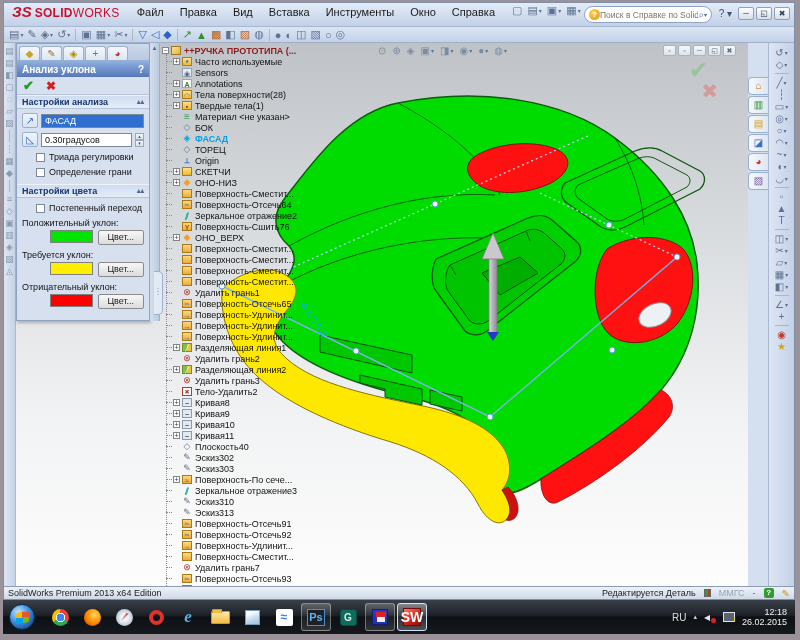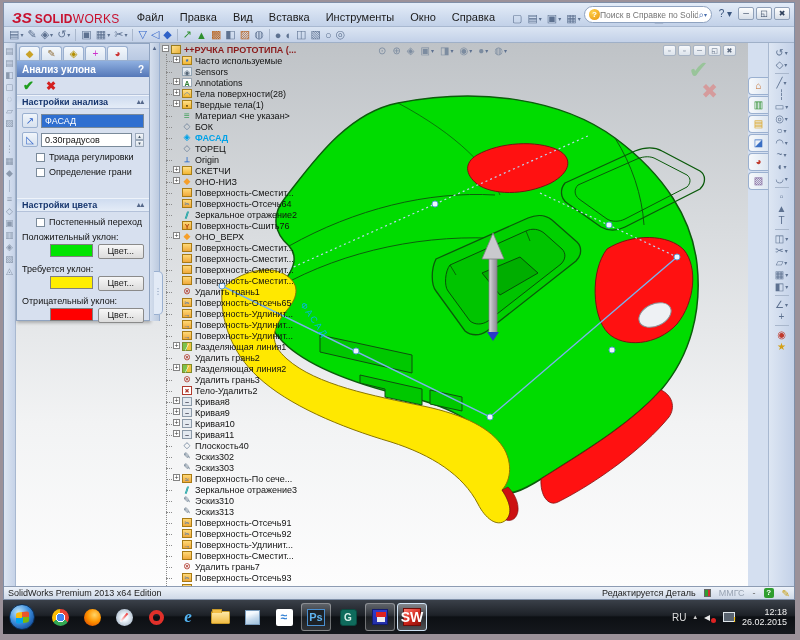--- a/index.html
+++ b/index.html
@@ -1,21 +1,21 @@
 <!DOCTYPE html>
 <html><head>
 <meta charset="utf-8">
 <style>
   * { margin:0; padding:0; box-sizing:border-box; }
   html,body { width:800px; height:640px; overflow:hidden; font-family:"Liberation Sans", sans-serif; }
   #screen { position:relative; width:800px; height:640px; background:#9b9199; }
   #app { position:absolute; left:3px; top:2px; width:792px; height:598px; background:#d4dff0; border:1px solid #7f8fa8; display:flex; flex-direction:column; }
 
   
-  .titlebar { position:relative; height:24px; flex:0 0 24px; background:linear-gradient(#e3ecf8,#c2d1e8); display:flex; align-items:flex-end; border-bottom:1px solid #a8b8d0; }
+  .titlebar { position:relative; height:24px; flex:0 0 24px; background:linear-gradient(#e3ecf8,#c2d1e8); display:flex; align-items:flex-start; border-bottom:1px solid #a8b8d0; }
   .logo { display:flex; align-items:baseline; padding:0 10px 0 8px; color:#c8102e; white-space:nowrap; }
   .logo .lg1 { font-weight:bold; font-style:italic; font-size:15px; margin-right:3px; }
   .logo .lg2 { font-weight:bold; font-size:12px; letter-spacing:.3px; }
   .logo .lg3 { font-weight:normal; font-size:12px; letter-spacing:.3px; }
   .menus { display:flex; gap:2px; }
   .menu-item { font-size:11px; color:#1a1a1a; padding:3px 7px; border-radius:2px; cursor:default; }
   .quickbar { display:flex; align-items:center; gap:1px; margin-left:8px; }
   .qicon { display:flex; align-items:center; color:#5d7190; font-size:11px; padding:1px 2px; border-radius:2px; }
   .qicon .car { font-size:6px; color:#5d7190; margin-left:1px; }
   .sep { width:1px; height:12px; background:#a9b7cc; margin:0 3px; display:inline-block; }
@@ -45,21 +45,21 @@
   
   .docbtns { position:absolute; right:12px; top:2px; display:flex; gap:2px; z-index:6; }
   .docbtn { width:13px; height:11px; background:linear-gradient(#f6f8fb,#dde4ec); border:1px solid #a8b4c4; border-radius:2px; font-size:7px; line-height:9px; text-align:center; color:#5d6b80; }
   
   .confirm { position:absolute; right:30px; top:16px; z-index:6; text-align:center; }
   .confirm .ok { display:block; color:#8fc48f; font-size:24px; line-height:22px; opacity:.8; }
   .confirm .no { display:block; color:#d99090; font-size:20px; line-height:20px; opacity:.8; margin-left:22px; }
 
   
   .tree { position:absolute; left:146px; top:2px; width:162px; z-index:5; }
-  .trow { display:flex; align-items:flex-start; height:11px; position:relative; }
+  .trow { display:flex; align-items:center; height:11px; position:relative; }
   .trow.child { margin-left:11px; }
   .trow.child::before { content:""; position:absolute; left:-7px; top:5px; width:6px; border-top:1px dotted #8b8b8b; }
   .tree::before { content:""; position:absolute; left:4px; top:9px; bottom:5px; border-left:1px dotted #8b8b8b; }
   .exp { display:none; width:7px; height:7px; flex:0 0 7px; background:#fff; border:1px solid #848484; font-size:7px; line-height:5px; text-align:center; color:#333; margin-right:2px; }
   .exp.on { display:block; }
   .trow:not(.haskid) { padding-left:9px; }
   .ticon { position:relative; width:10px; height:9px; flex:0 0 10px; margin-right:3px; }
   .ticon::after { position:absolute; inset:0; text-align:center; font-size:7px; line-height:9px; }
   .ticon[data-icon="part"] { background:linear-gradient(135deg,#ffe18a,#eab23c); border:1px solid #9a7b1d; }
   .ticon[data-icon="folder"],.ticon[data-icon="folder-star"],.ticon[data-icon="surf-folder"],.ticon[data-icon="solid-folder"] { background:linear-gradient(#ffe08a,#f2b632); border:1px solid #a87f18; }
@@ -781,21 +781,21 @@
           </div>
           <div class="cbrow">
               <span class="cbox"></span>
               <span class="cbl">Триада регулировки</span>
             </div>
           <div class="cbrow">
               <span class="cbox"></span>
               <span class="cbl">Определение грани</span>
             </div>
         </div>
-        <div class="pm-sec" style="margin-top:19px">
+        <div class="pm-sec" style="margin-top:5px">
           <span>Настройки цвета</span>
           <span class="chev">▴▴</span>
         </div>
         <div class="pm-body">
           <div class="cbrow" style="margin-top:1px">
               <span class="cbox"></span>
               <span class="cbl">Постепенный переход</span>
             </div>
           <div class="collbl">Положительный уклон:</div>
           <div class="colrow">

